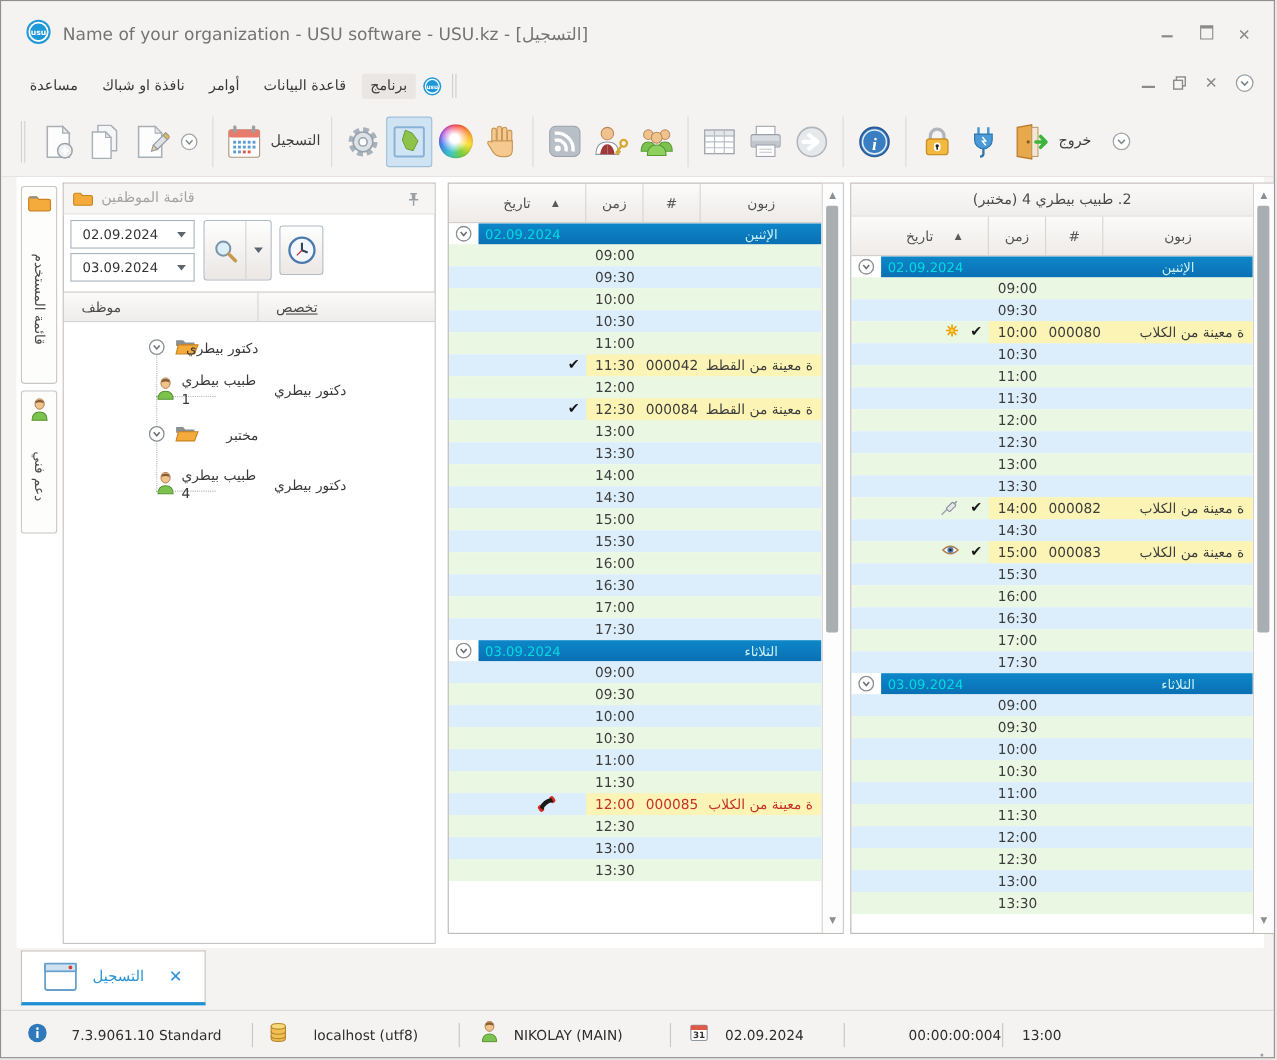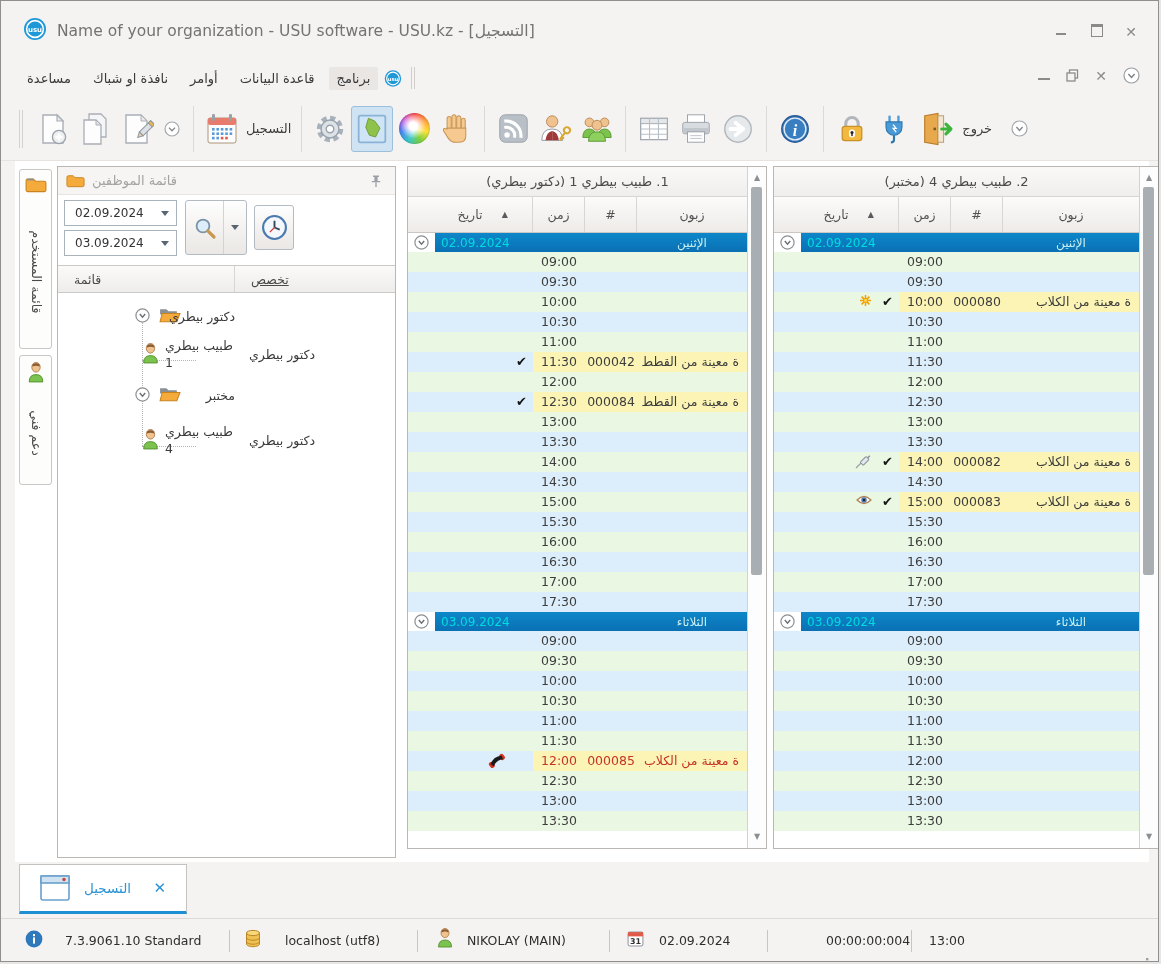--- a/index.html
+++ b/index.html
@@ -414,21 +414,21 @@
         <div class="clockbtn">
             <svg width="27" height="27" viewBox="0 0 26 26">
               <circle cx="13" cy="13" r="11" fill="#f4f8fc" stroke="#4a7ab0" stroke-width="2"></circle>
               <line x1="13" y1="13" x2="13" y2="6.5" stroke="#334455" stroke-width="1.8"></line>
               <line x1="13" y1="13" x2="18" y2="15" stroke="#334455" stroke-width="1.8"></line>
               <line x1="13" y1="13" x2="8.5" y2="17.5" stroke="#d03030" stroke-width="1.1"></line>
             </svg>
           </div>
       </div>
       <div class="lp-colheader">
-        <div class="lp-col lp-col1">قائمة</div>
+        <div class="lp-col lp-col1">موظف</div>
         <div class="lp-col lp-col2">تخصص</div>
       </div>
       <div class="lp-tree">
         <div class="tree-vline"></div>
         <div class="tree-hline" style="top:67px;"></div>
         <div class="tree-hline" style="top:153px;"></div>
 
         <svg class="tree-circ" style="top:15px;" width="15" height="15" viewBox="0 0 15 15">
             <circle cx="7.5" cy="7.5" r="6.6" fill="#fff" stroke="#8a8f94" stroke-width="1.2"></circle>
             <path d="M4.8 6 L7.5 9.2 L10.2 6" fill="none" stroke="#6a6f74" stroke-width="1.4"></path>
@@ -462,21 +462,20 @@
             <path d="M4.6 2.6 q3.4 -2.6 6.8 0 l0 1.8 q-3.4 -1.6 -6.8 0 z" fill="#8a5c34"></path>
             <path d="M1.5 19 q0 -7 6.5 -7 q6.5 0 6.5 7 z" fill="#7cc24e" stroke="#55922e" stroke-width="0.9"></path>
           </svg>
         <span class="tree-ename" style="top:130px;"><span>طبيب بيطري</span><br><span>4</span></span>
         <span class="tree-spec" style="top:140px;">دكتور بيطري</span>
       </div>
     </div>
 
     <div class="spanel spanel1">
       <div class="sp-left">
-        <div class="sp-caption">1. طبيب بيطري 1 (دكتور بيطري)</div>
         <div class="sp-header">
           <div class="sp-hcell h-date">
               <span>تاريخ</span>
               <span class="sort-up">▲</span>
             </div>
           <div class="sp-hcell h-time">زمن</div>
           <div class="sp-hcell h-num">#</div>
           <div class="sp-hcell h-client">زبون</div>
         </div>
         <div class="sp-body">

